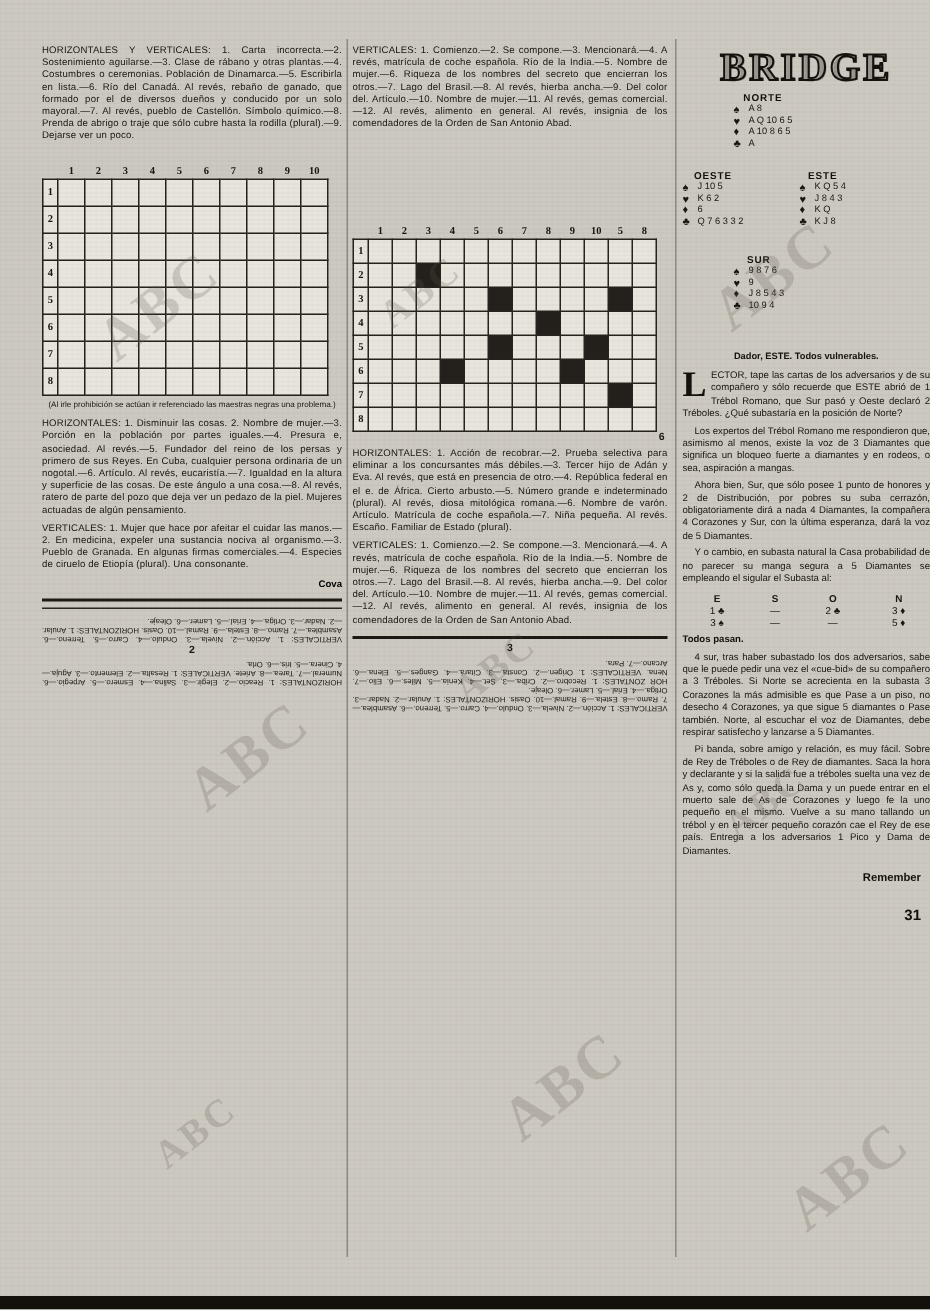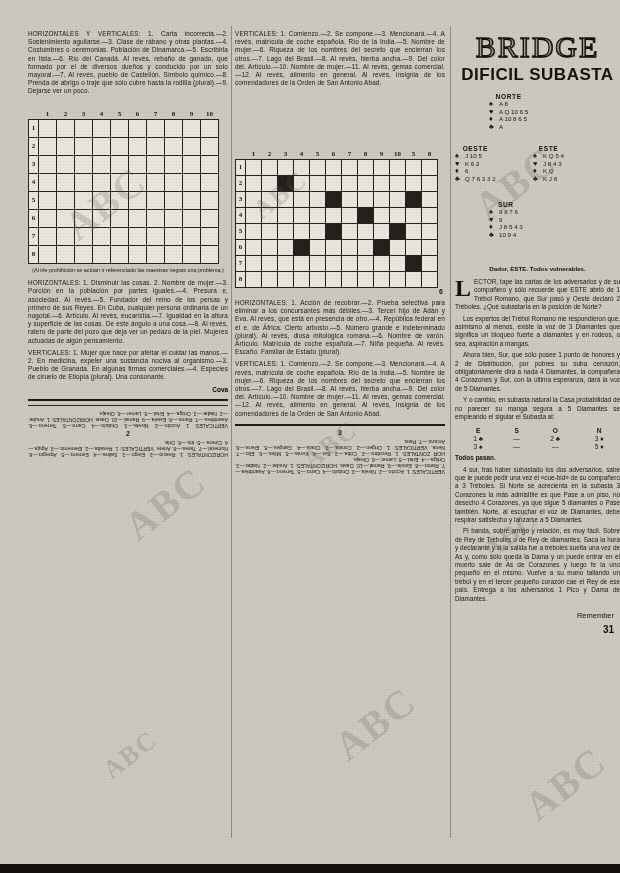--- a/index.html
+++ b/index.html
@@ -70,21 +70,21 @@
   }
   .upside{
     transform:rotate(180deg);
     font-size:5.2px;line-height:6.2px;text-align:justify;color:#1a1713;
   }
   .solnum{font-size:7px;font-weight:bold;text-align:center;color:#1a1713;margin:2px 0;}
 
   
   .bridge-title{
     font-family:"Liberation Serif",serif;
-    font-size:30px;font-weight:normal;letter-spacing:2px;
+    font-size:26px;font-weight:bold;letter-spacing:2px;
     text-align:center;color:#15120e;
     -webkit-text-stroke:0;
     margin:6px 0 0 0;
     
     color:transparent;
     -webkit-text-stroke:1.4px #15120e;
     text-shadow:1px 1px 0 rgba(0,0,0,.25);
   }
   .bridge-sub{
     font-family:"Liberation Sans",sans-serif;
@@ -116,21 +116,21 @@
     font-weight:bold;margin:1px 3px 0 0;color:#15120e;
   }
   
   table.bid{
     border-collapse:collapse;width:100%;margin:4px 0 3px 0;
     font-size:6.6px;color:#1a1713;
   }
   table.bid th{font-weight:bold;text-align:center;padding:1px 0;font-size:6.6px;}
   table.bid td{text-align:center;padding:0.5px 0;font-size:6.6px;white-space:nowrap;}
   .allpass{font-size:6.4px;font-weight:bold;color:#15120e;margin:1px 0 5px 0;}
-  .signature{font-size:7.5px;font-weight:normal;text-align:right;margin:8px 6px 4px 0;color:#15120e;}
+  .signature{font-size:7.5px;font-weight:bold;text-align:right;margin:8px 6px 16px 0;color:#15120e;}
   .folio{font-size:10px;font-weight:bold;text-align:right;margin:4px 6px 0 0;color:#15120e;}
   .bar{position:absolute;left:0;bottom:0;width:620px;height:9px;background:#14110d;}
   
   .wm{
     position:absolute;font-family:"Liberation Serif",serif;font-weight:bold;
     font-size:40px;color:rgba(90,86,78,.22);
     transform:rotate(-38deg);pointer-events:none;user-select:none;z-index:30;
     letter-spacing:2px;
   }
   .wm.small{font-size:26px;}
@@ -462,21 +462,20 @@
 
     <div class="solnum">3</div>
     <div class="upside">HOR ZONTALES: 1. Recobro.—2. Criba.—3. Set.—4. Kenia.—5. Miles.—6. Elio.—7. Nena. VERTICALES: 1. Origen.—2. Consta.—3. Citará.—4. Ganges.—5. Elena.—6. Arcano.—7. Para.</div>
     <div class="upside">VERTICALES: 1. Acción.—2. Nivela.—3. Ondulo.—4. Carro.—5. Terreno.—6. Asamblea.—7. Ramo.—8. Estela.—9. Ramal.—10. Oasis. HORIZONTALES: 1. Anular.—2. Nadar.—3. Ortiga.—4. Erial.—5. Lamer.—6. Oleaje.</div>
   </div>
 
   <div class="col" id="col-right">
     <div style="height:24px"></div>
 
     <div class="bridge-title">BRIDGE</div>
-    <div class="bridge-sub">DIFICIL SUBASTA</div>
 
     <div class="deal">
 
       <div class="pos" id="north">
         <div class="hand-label">NORTE</div>
         <div class="hand">
           <div class="handrow">
               <span class="su">♠</span>
               <span>A 8</span>
             </div>

